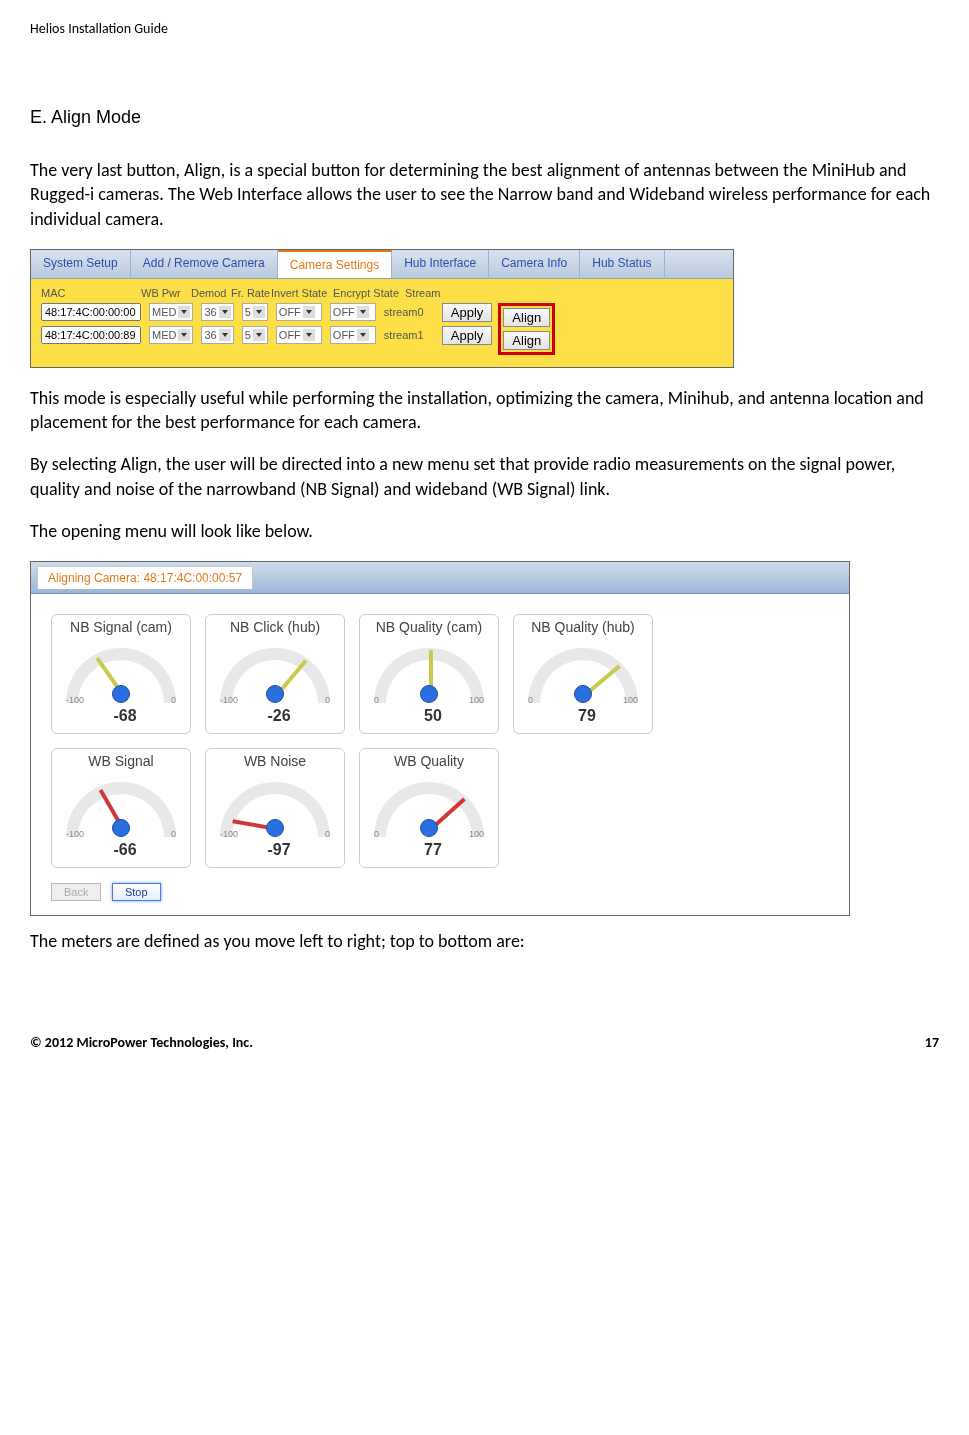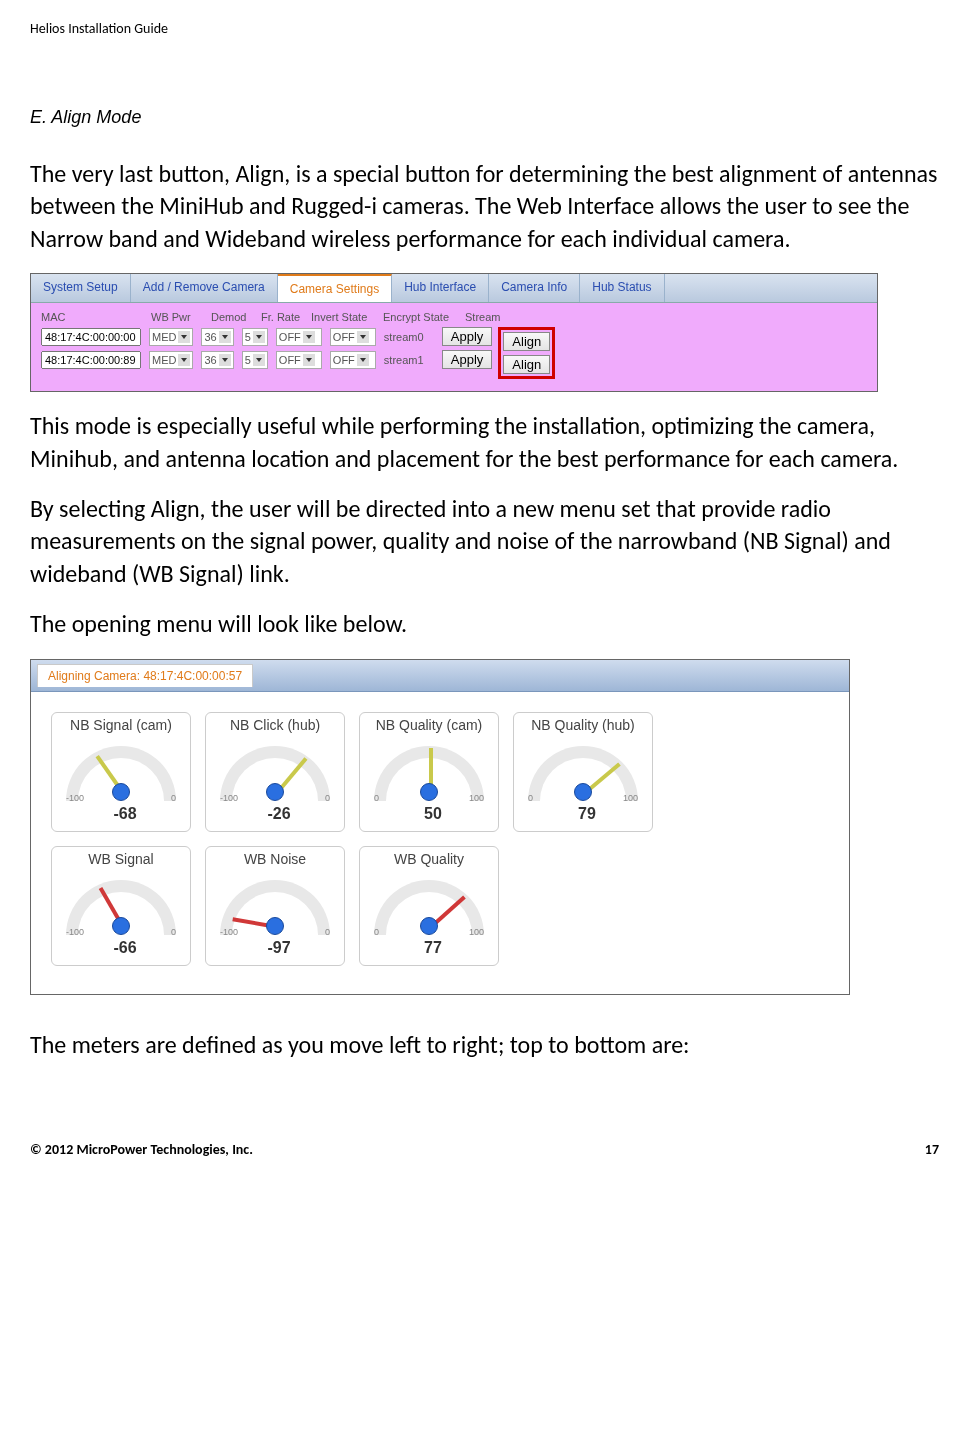--- a/index.html
+++ b/index.html
@@ -5,62 +5,62 @@
   * { box-sizing: border-box; }
   body {
     font-family: Calibri, Arial, sans-serif;
     margin: 0;
     padding: 20px 30px;
     color: #000;
     background: #fff;
     width: 969px;
   }
   .header-text { font-size: 14px; margin-bottom: 70px; }
-  .section-title { font-family: Arial, sans-serif; font-style: italic; font-size: 18px; margin-bottom: 30px; }
-  .body-text { font-size: 24px; line-height: 1.35; margin-bottom: 18px; }
+  .section-title { font-family: Arial, sans-serif; font-size: 18px; margin-bottom: 30px; }
+  .body-text { font-size: 18px; line-height: 1.35; margin-bottom: 18px; }
 
   
   .shot1 {
     border: 1px solid #666;
-    width: 848px;
+    width: 704px;
     padding: 0;
     margin-bottom: 18px;
-    background: #f0abfc;
+    background: #fde047;
   }
   .tabs {
     display: flex;
     background: linear-gradient(#d9e3f0, #b9c9de);
     border-bottom: 1px solid #8aa;
     font-family: Arial, sans-serif;
     font-size: 12px;
   }
   .tab {
     padding: 6px 12px;
     border-right: 1px solid #9ab2cc;
     color: #2a4db0;
     cursor: pointer;
   }
   .tab.active { color: #e07b1a; background: #fff; border-top: 2px solid #e07b1a; }
   .settings-body { padding: 8px 10px 12px; font-family: Arial, sans-serif; font-size: 11px; color:#555; }
-  .col-heads { display: flex; gap: 10px; margin-bottom: 4px; }
+  .col-heads { display: flex; margin-bottom: 4px; }
   .col-heads span { display:inline-block; }
   .row { display: flex; align-items: center; gap: 8px; margin-bottom: 4px; }
   .row input[type=text] { width: 100px; font-size: 11px; height:18px; }
   .dd { display:inline-flex; align-items:center; border:1px solid #aaa; height:18px; padding:0 2px; background:#fff; }
   .dd .caret { width:12px; height:12px; display:inline-block; background:#ddd; margin-left:2px; position:relative; }
   .dd .caret::after{content:"";position:absolute;left:3px;top:4px;border-left:3px solid transparent;border-right:3px solid transparent;border-top:4px solid #333;}
   .btn-small { font-size:13px; padding:1px 8px; border:1px solid #888; background:linear-gradient(#f8f8f8,#e4e4e4); cursor:pointer; }
   .align-col { display:flex; flex-direction:column; gap:4px; border:3px solid #d00000; padding:2px; }
 
   
   .shot2 {
     border:1px solid #666;
     width: 820px;
     background:#fff;
-    margin-bottom: 34px;
+    margin-bottom: 13px;
     font-family: Arial, sans-serif;
   }
   .shot2-header {
     background: linear-gradient(#cfdcee,#9eb6d6);
     padding:4px 6px;
     border-bottom:1px solid #7a96bb;
   }
   .shot2-tab {
     display:inline-block;
     background:#fff;
@@ -279,20 +279,24 @@
           <div class="g-arc"></div>
           <div class="g-needle needle-red" style="transform:rotate(48deg)"></div>
           <div class="g-knob"></div>
           <div class="g-ticks">
             <span>0</span>
             <span>100</span>
           </div>
           <div class="g-value">77</div>
         </div>
       </div>
+    <div class="btn-row">
+      <button class="btn-back">Back</button>
+      <button class="btn-stop">Stop</button>
+    </div>
   </div>
 </div>
 
 <div class="body-text">The meters are defined as you move left to right; top to bottom are:</div>
 
 <div class="footer">
   <span>© 2012 MicroPower Technologies, Inc.</span>
   <span>17</span>
 </div>
 

